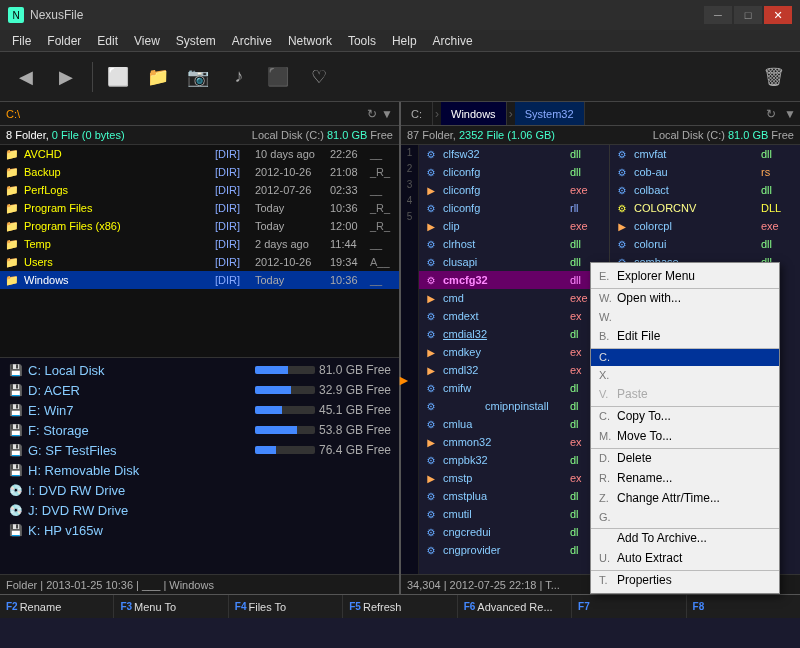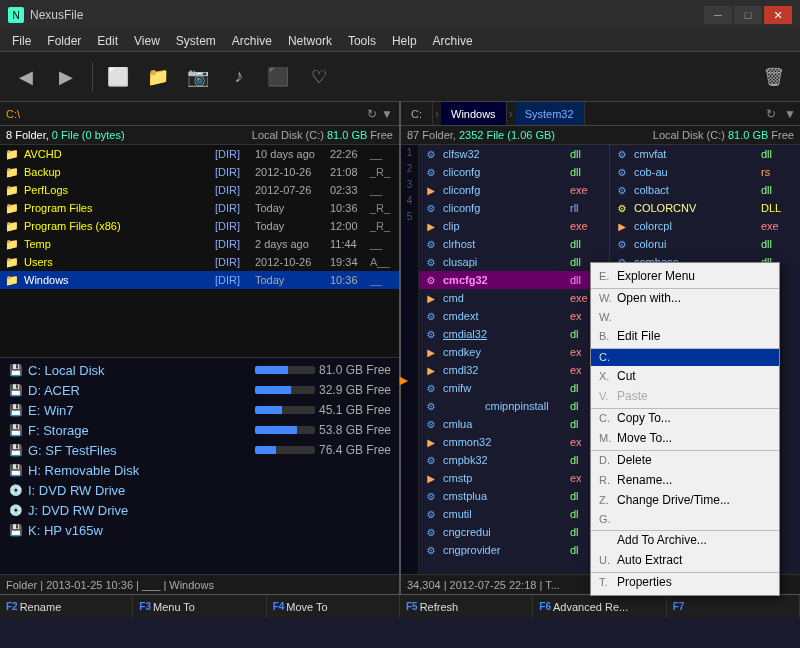--- a/index.html
+++ b/index.html
@@ -519,21 +519,20 @@
       </div>
       <div class="ctx-item">
         <span class="ctx-key">B.</span>
         <span class="ctx-label">Edit File</span>
       </div>
       <div class="ctx-item separator highlighted-ctx">
         <span class="ctx-key" style="color:#ddd;">C.</span>
       </div>
       <div class="ctx-item">
         <span class="ctx-key">X.</span>
-        <span class="ctx-label">Cut</span>
       </div>
       <div class="ctx-item" style="color:#aaa;">
         <span class="ctx-key" style="color:#aaa;">V.</span>
         <span class="ctx-label">Paste</span>
       </div>
       <div class="ctx-item separator">
         <span class="ctx-key">C.</span>
         <span class="ctx-label">Copy To...</span>
       </div>
       <div class="ctx-item">
@@ -543,21 +542,21 @@
       <div class="ctx-item separator">
         <span class="ctx-key">D.</span>
         <span class="ctx-label">Delete</span>
       </div>
       <div class="ctx-item">
         <span class="ctx-key">R.</span>
         <span class="ctx-label">Rename...</span>
       </div>
       <div class="ctx-item">
         <span class="ctx-key">Z.</span>
-        <span class="ctx-label">Change Drive/Time...</span>
+        <span class="ctx-label">Change Attr/Time...</span>
       </div>
       <div class="ctx-item">
         <span class="ctx-key">G.</span>
       </div>
       <div class="ctx-item separator">
         <span class="ctx-key"></span>
         <span class="ctx-label">Add To Archive...</span>
       </div>
       <div class="ctx-item">
         <span class="ctx-key">U.</span>
@@ -575,27 +574,31 @@
   <div class="fn-btn">
     <span class="fn-key">F2</span>
     <span class="fn-label">Rename</span>
   </div>
   <div class="fn-btn">
     <span class="fn-key">F3</span>
     <span class="fn-label">Menu To</span>
   </div>
   <div class="fn-btn">
     <span class="fn-key">F4</span>
-    <span class="fn-label">Move To</span>
+    <span class="fn-label">Files To</span>
   </div>
   <div class="fn-btn">
     <span class="fn-key">F5</span>
     <span class="fn-label">Refresh</span>
   </div>
   <div class="fn-btn">
     <span class="fn-key">F6</span>
     <span class="fn-label">Advanced Re...</span>
   </div>
   <div class="fn-btn">
     <span class="fn-key">F7</span>
     <span class="fn-label"></span>
   </div>
+  <div class="fn-btn" style="border-right:none;">
+    <span class="fn-key">F8</span>
+    <span class="fn-label"></span>
+  </div>
 </div>
 
 </body></html>

